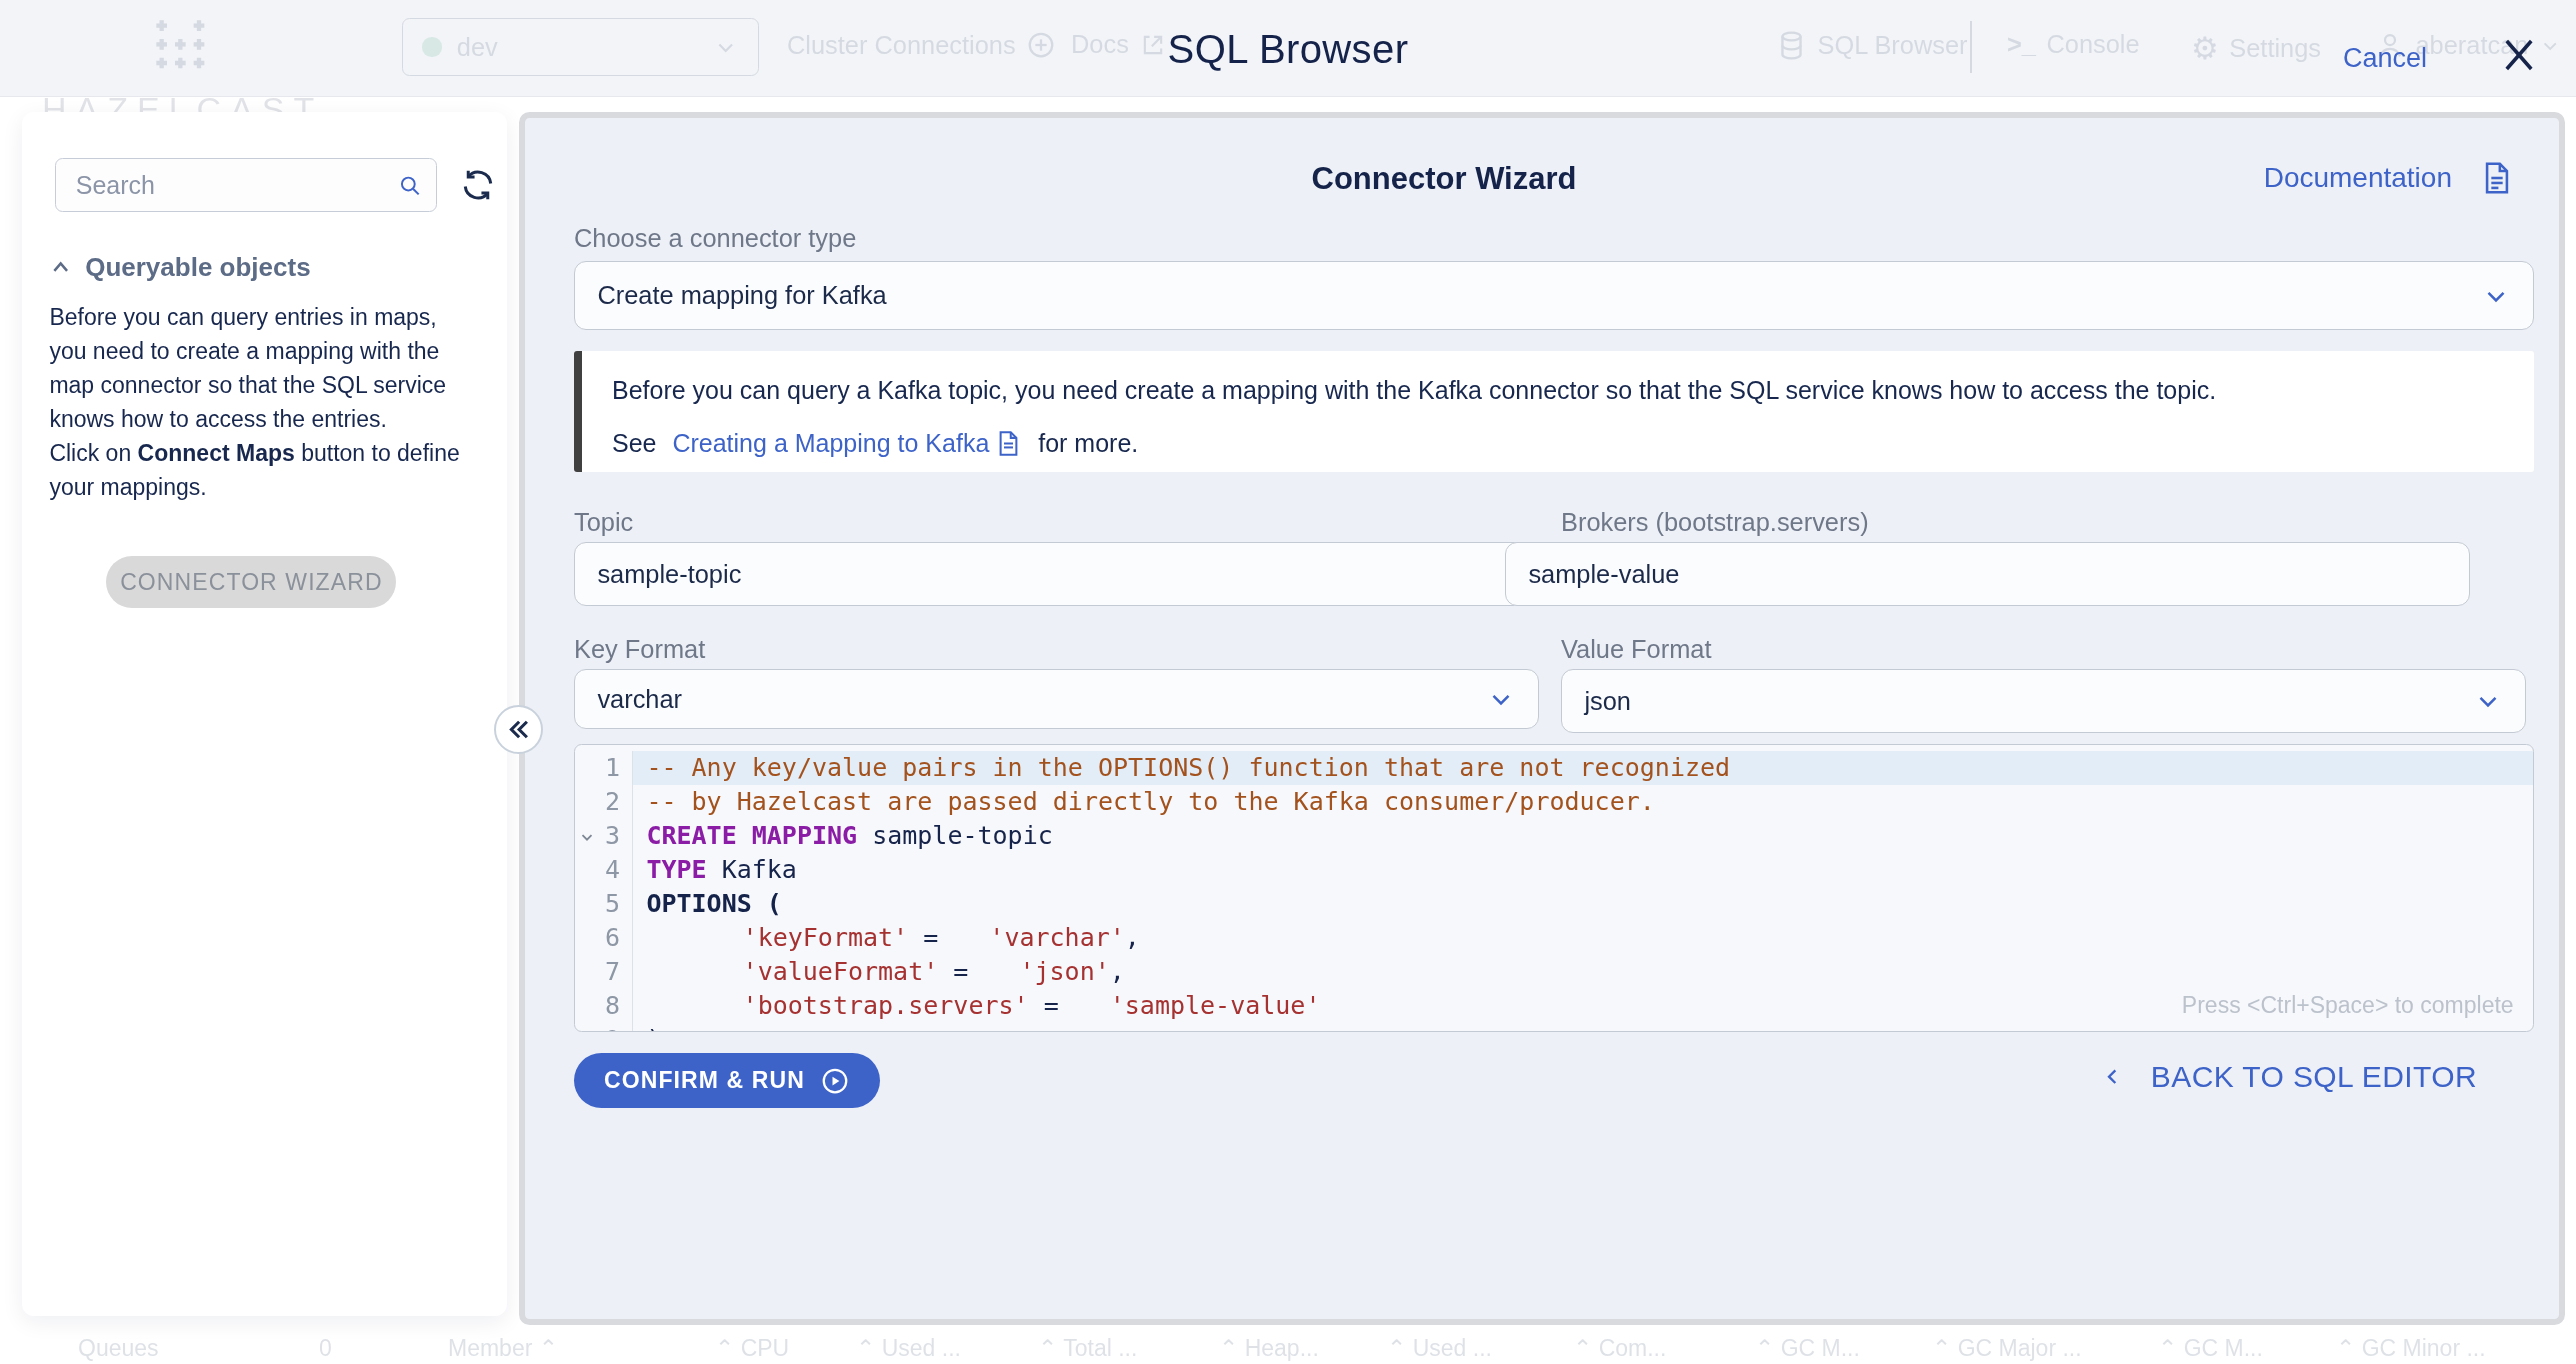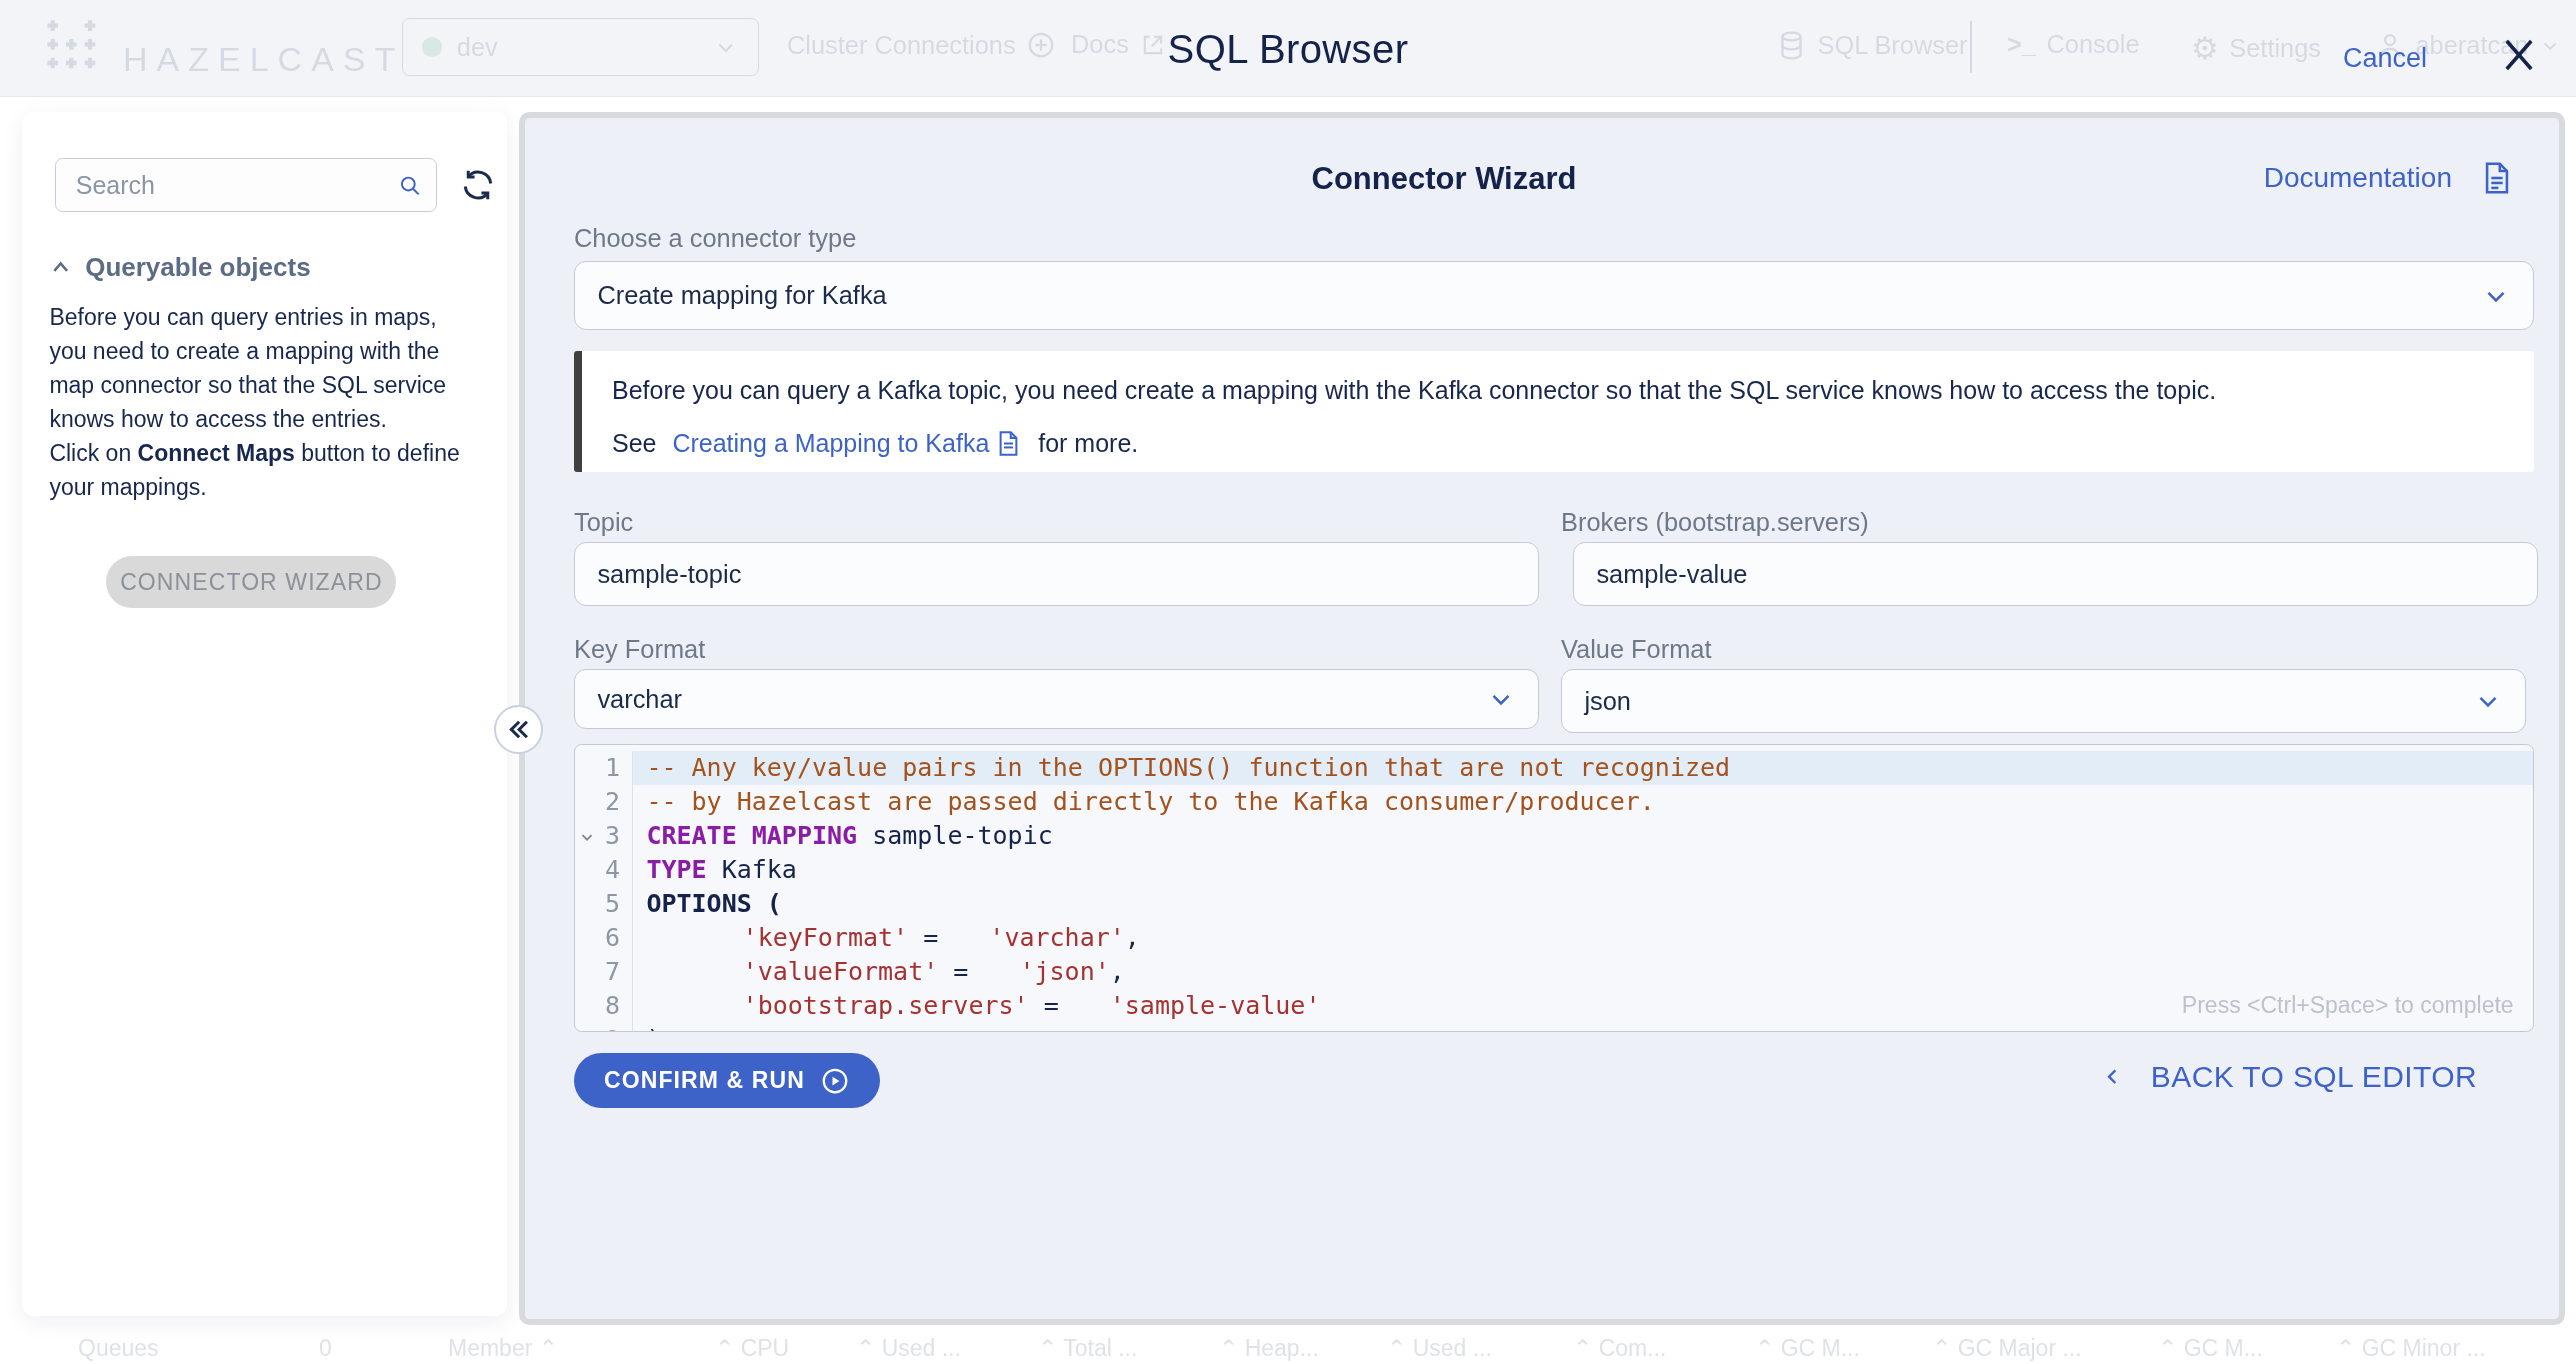--- a/index.html
+++ b/index.html
@@ -10,21 +10,21 @@
     background: #ffffff;
     overflow: hidden;
     color: #16244b;
   }
   
   .topbar {
     position:absolute; left:0; top:0; width:2576px; height:97px;
     background:#f2f4f8; border-bottom:1.5px solid #e6e8ee;
   }
   .topbar-faded { position:absolute; inset:0; opacity:0.13; }
-  .brand { position:absolute; left:42px; top:15px; display:flex; align-items:flex-end; gap:17px; }
+  .brand { position:absolute; left:42px; top:15px; display:flex; align-items:center; gap:11px;flex-direction:column; }
   .brand-word { font-size:34px; letter-spacing:9px; font-weight:500; color:#1b2b4d; }
   .cluster-pill {
     position:absolute; left:402px; top:18px; width:357px; height:58px;
     border:1.5px solid #1b2b4d; border-radius:7.5px;
     display:flex; align-items:center; padding:0 19.4px; gap:15px;
   }
   .green-dot { width:19.4px; height:19.4px; border-radius:50%; background:#2f9e5f; }
   .pill-label { font-size:25.4px; color:#1b2b4d; flex:1; }
   .topnav-item { position:absolute; top:30px; display:flex; align-items:center; gap:10.5px; font-size:25.4px; color:#1b2b4d; }
   .vdivider { position:absolute; top:21px; width:1.5px; height:52px; background:#1b2b4d; }
@@ -289,21 +289,21 @@
       </span>&nbsp;
       <span>for more.</span>
     </div>
   </div>
 
   <div class="fld-label" style="left:49px; top:390px;">Topic</div>
   <div class="fld-label" style="left:1036px; top:390px;">Brokers (bootstrap.servers)</div>
   <div class="textinput" style="left:49px; top:424px; width:965px; height:64px;">
     <input type="text" value="sample-topic" style="">
   </div>
-  <div class="textinput" style="left:1048px; top:424px; width:965px; height:64px;">
+  <div class="textinput" style="left:980px; top:424px; width:965px; height:64px;">
     <input type="text" value="sample-value" style="">
   </div>
 
   <div class="fld-label" style="left:49px; top:517px;">Key Format</div>
   <div class="fld-label" style="left:1036px; top:517px;">Value Format</div>
   <div class="selectbox" style="left:49px; top:551px; width:965px; height:60px;">
     <span class="sel-value">varchar</span>
     <svg width="30" height="30" viewBox="0 0 24 24" fill="none" stroke="#3d63c9" stroke-width="2">
         <polyline points="6 9.5 12 15.5 18 9.5"></polyline>
       </svg>

